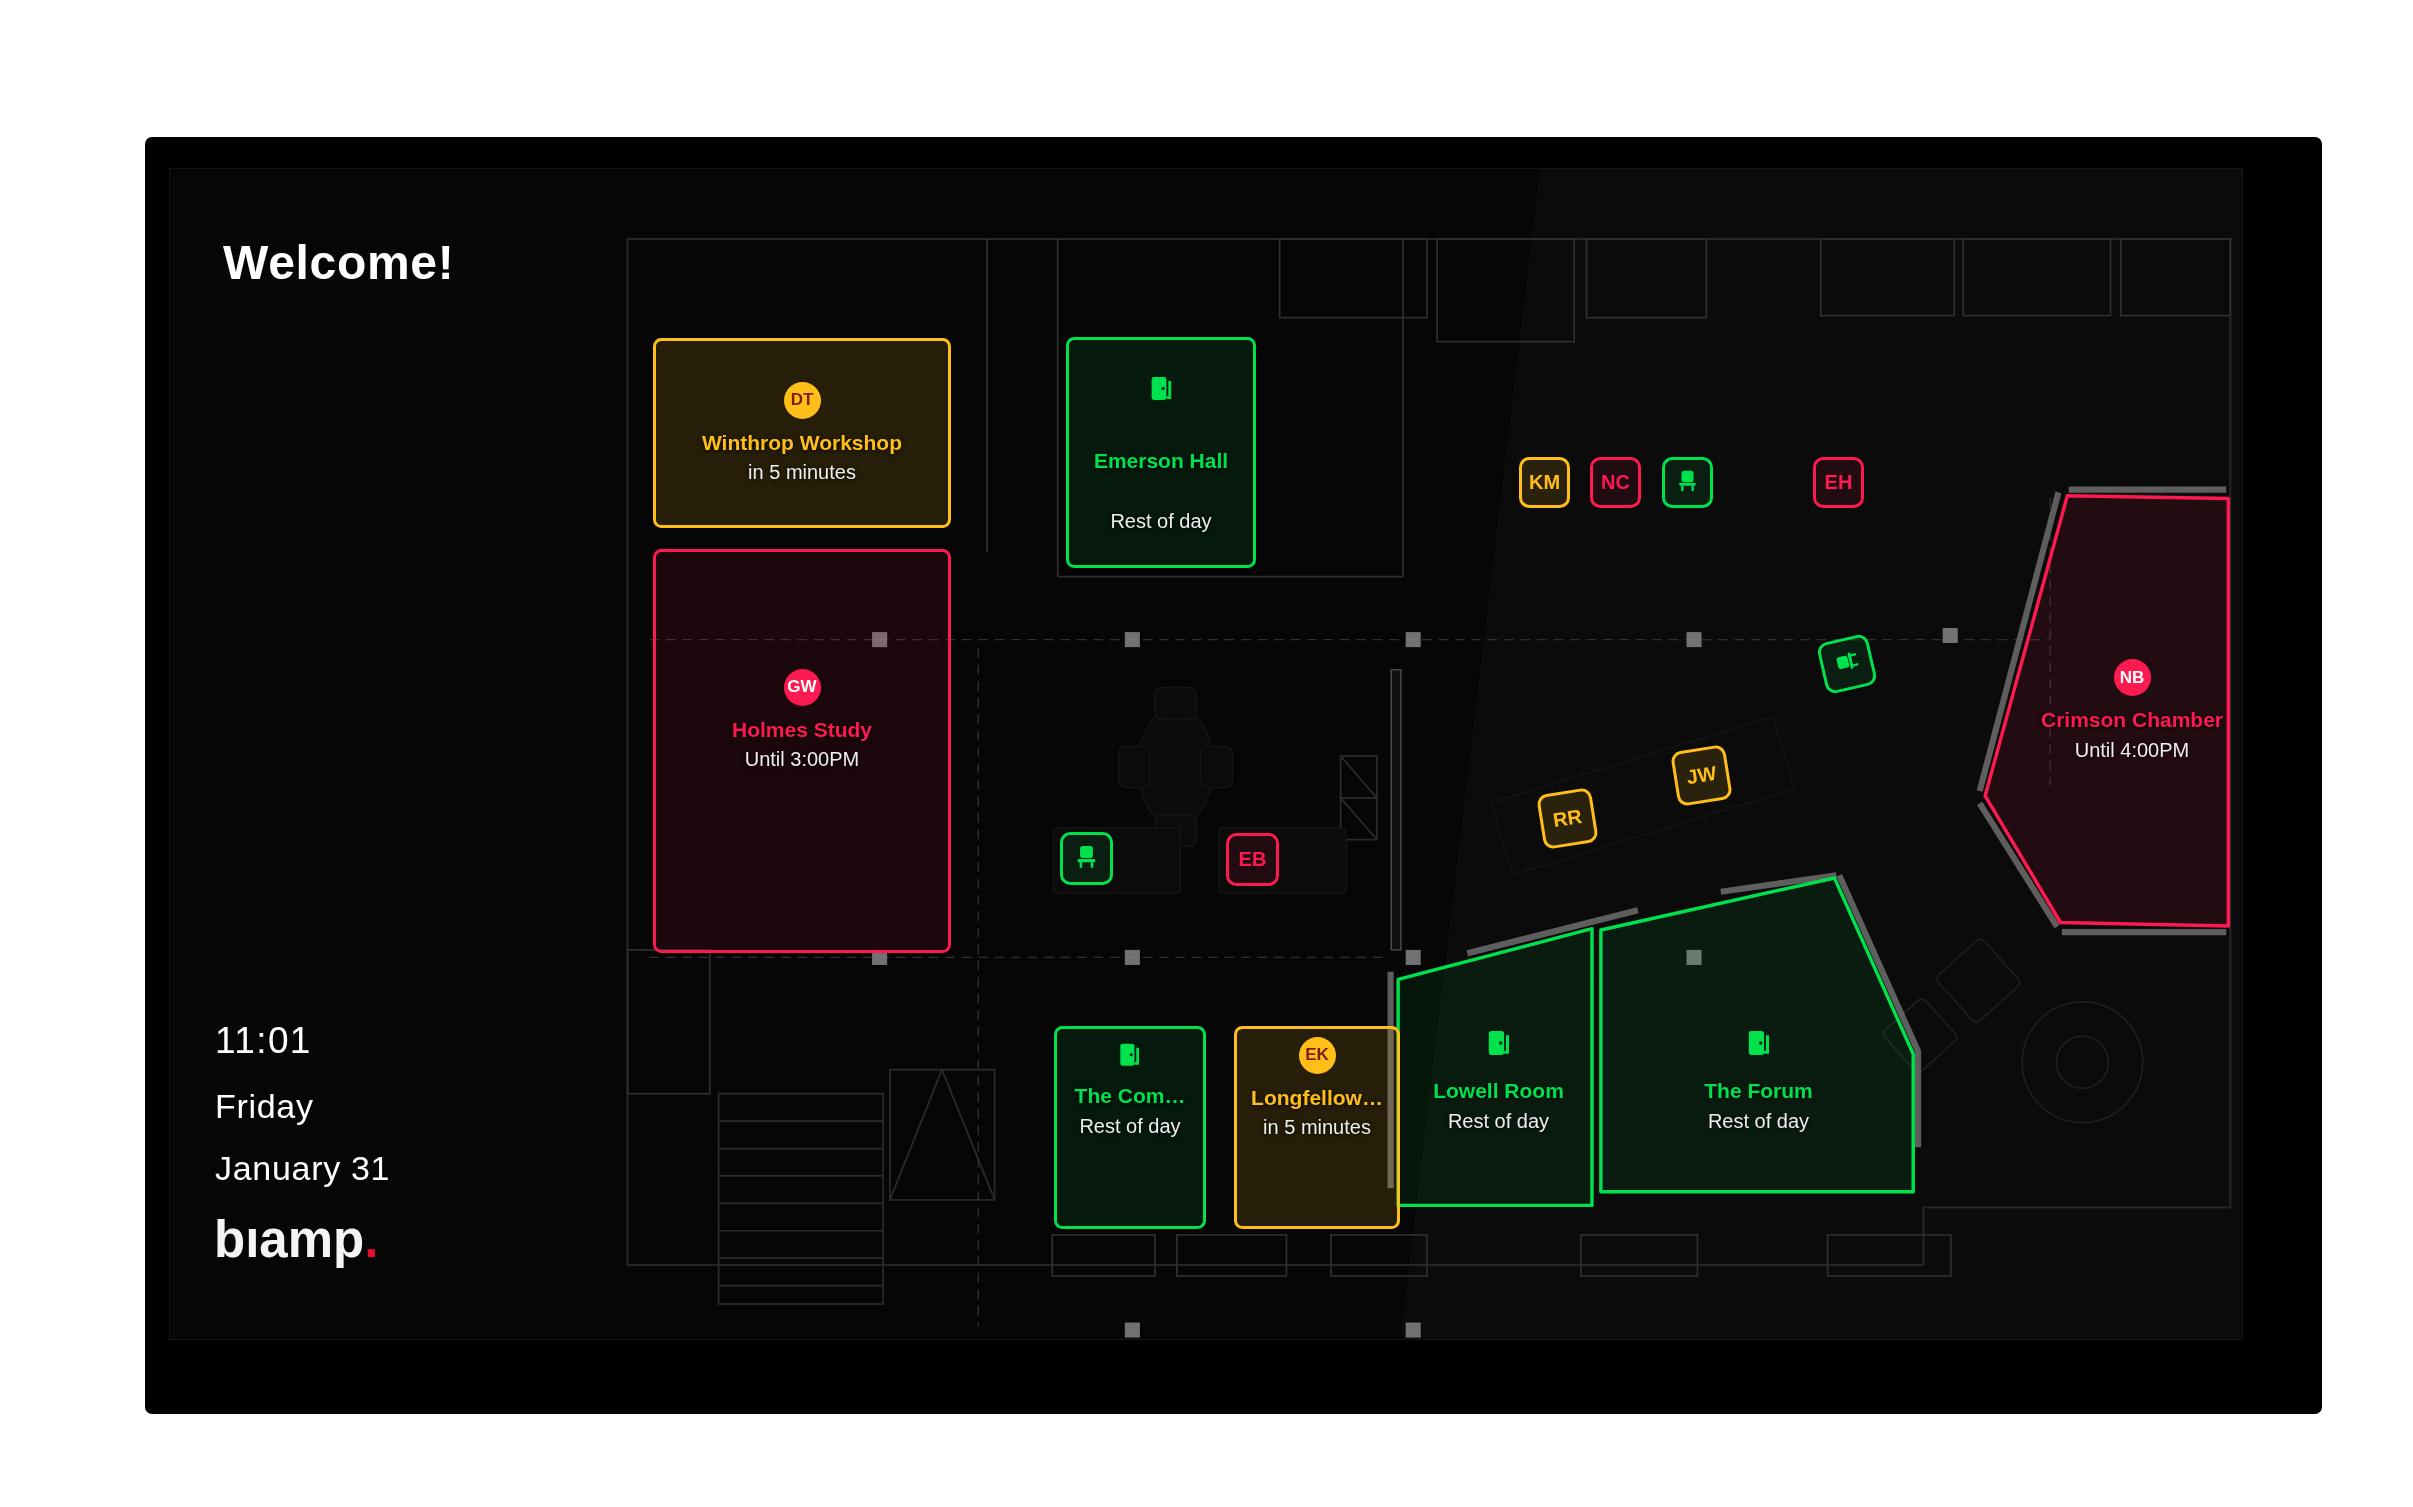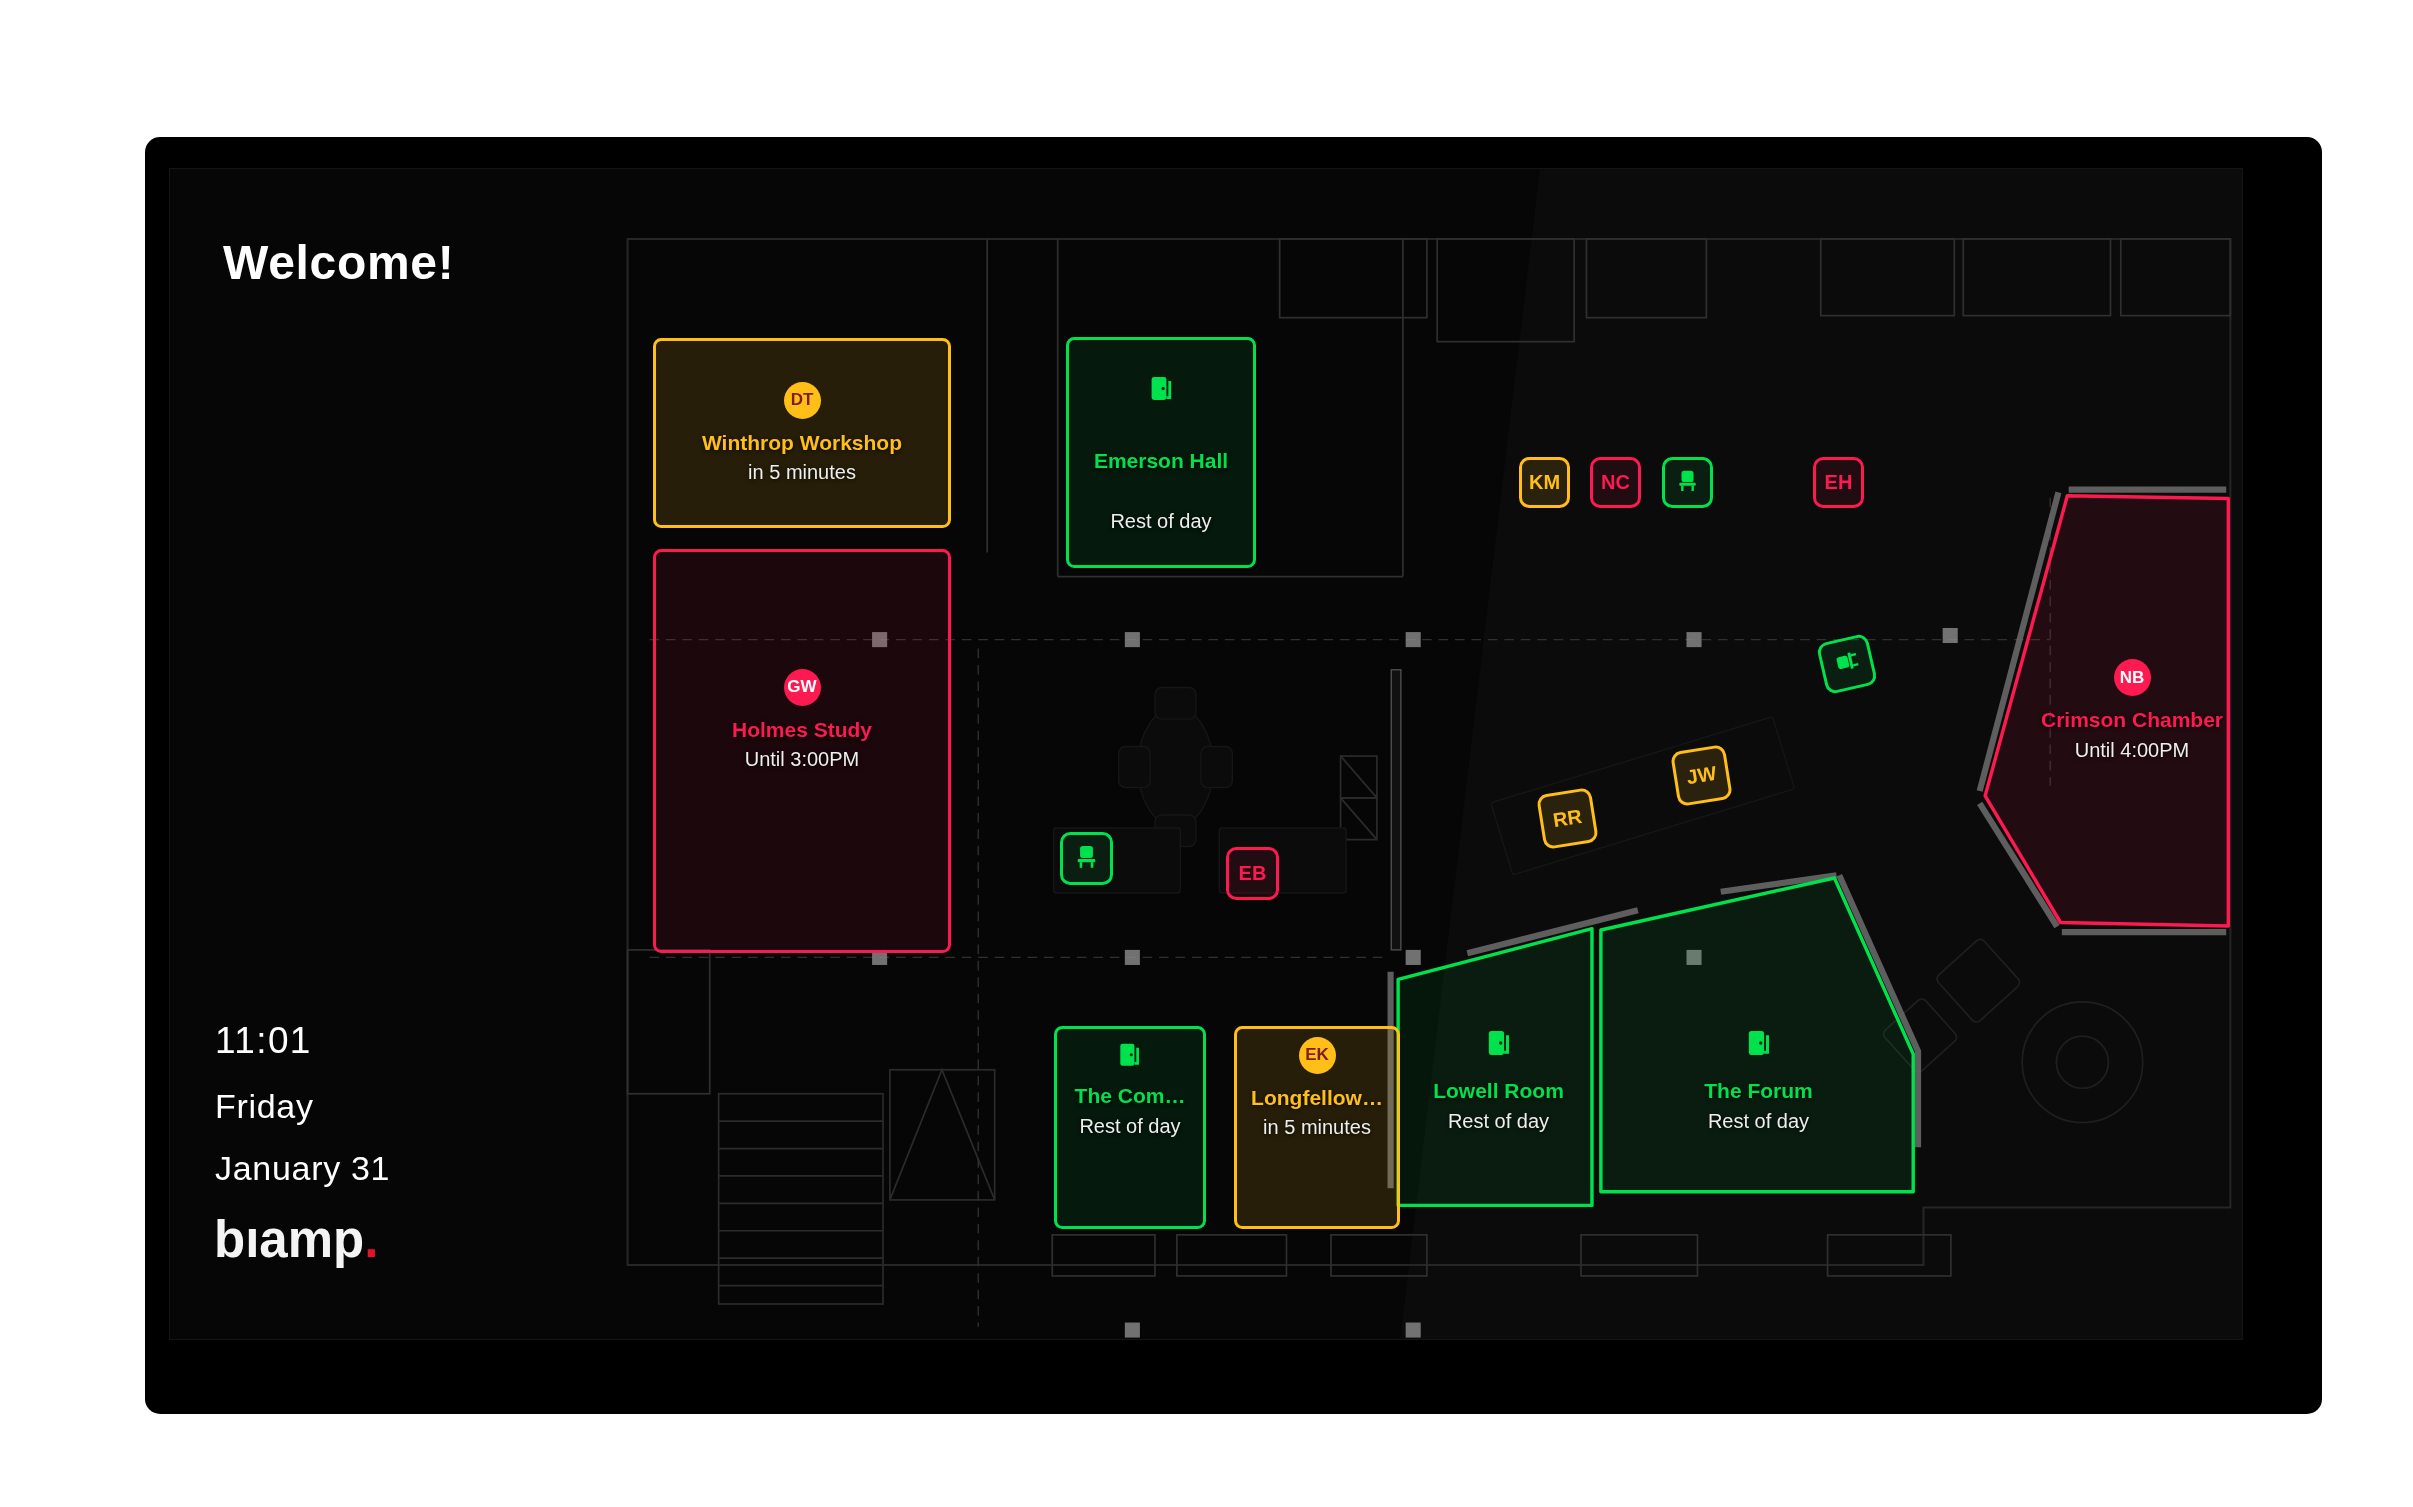--- a/index.html
+++ b/index.html
@@ -1,18 +1,18 @@
 <!DOCTYPE html>
 <html style="font-size:11px"><head>
 <meta charset="utf-8">
 <style>
   html,body{margin:0;padding:0;background:#fff;}
   .stage{position:relative;width:2413px;height:1507px;background:#ffffff;overflow:hidden;
          font-family:"Liberation Sans","DejaVu Sans",sans-serif;}
-  .bezel{position:absolute;left:145px;top:137px;width:2177px;height:1277px;background:#000;border-radius:15px;}
+  .bezel{position:absolute;left:145px;top:137px;width:2177px;height:1277px;background:#000;border-radius:7px;}
   .screen{position:absolute;left:24px;top:31px;width:2072px;height:1170px;background:#060606;
           border:0.7px solid #141414;overflow:hidden;}
   .plan{position:absolute;left:0;top:0;}
 
   .welcome{position:absolute;left:53px;top:66px;font-size:48px;font-weight:700;color:#fff;letter-spacing:0.7px;}
   .clock{position:absolute;left:45px;top:851px;color:#fff;font-weight:300;}
   .clock .time{font-size:37px;margin-bottom:25px;letter-spacing:1.4px;}
   .clock .line{font-size:34px;margin-bottom:23px;letter-spacing:0.7px;}
   .brand{position:absolute;left:44px;top:1041px;font-size:51px;font-weight:700;color:#f4f4f4;letter-spacing:0px;}
   .brand .dot{color:#E8112D;}
@@ -260,18 +260,18 @@
       <div class="mini sz78 state-available" style="left:890px;top:663px;">
         <span>
           <svg width="29" height="29" viewBox="0 0 36 36" fill="#00E14E">
               <rect x="10" y="5" width="16" height="15" rx="3.5"></rect>
               <rect x="7" y="21" width="22" height="4" rx="1.5"></rect>
               <rect x="9.5" y="25" width="3.2" height="7"></rect>
               <rect x="23.3" y="25" width="3.2" height="7"></rect>
             </svg>
         </span>
       </div>
-      <div class="mini sz78 state-busy" style="left:1056px;top:678px;">EB</div>
+      <div class="mini sz78 state-busy" style="left:1056px;top:664px;">EB</div>
 
     </div>
   </div>
 </div>
 
 
 </body></html>

